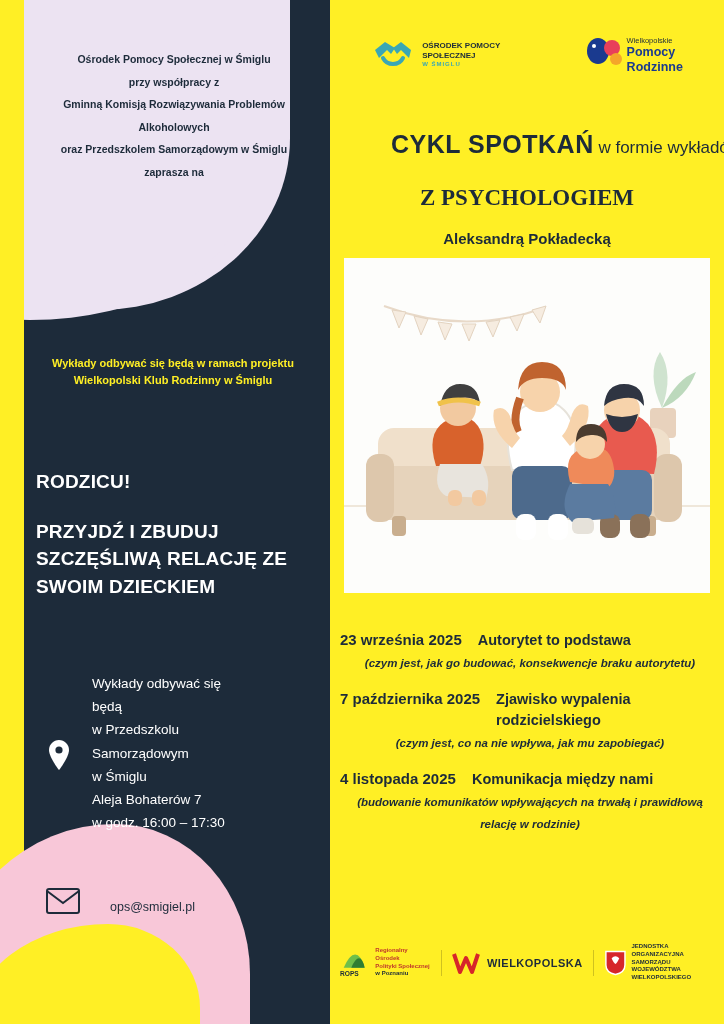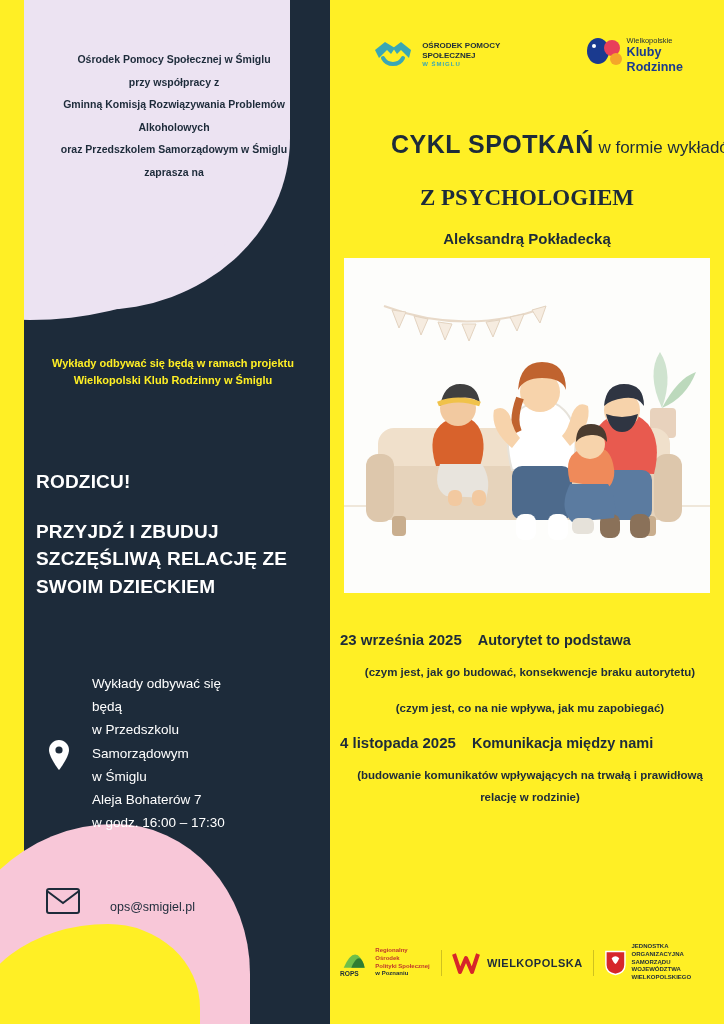--- a/index.html
+++ b/index.html
@@ -182,21 +182,21 @@
     left: 10px; top: 630px;
     width: 380px;
     color: #1d2b3a;
   }
   .sch-item { margin-bottom: 14px; }
   .sch-row { display: flex; align-items: baseline; gap: 16px; }
   .sch-date { font-size: 15px; font-weight: bold; white-space: nowrap; }
   .sch-topic { font-size: 14.5px; font-weight: bold; line-height: 1.5; }
   .sch-desc {
     font-size: 11.5px; font-weight: bold;
-    line-height: 1.9; margin-top: 10px; padding-left: 30px;
+    line-height: 1.9; margin-top: 1px; padding-left: 30px; font-style: italic;
   }
   .sch-desc.center { text-align: center; padding-left: 0; }
 
   .logos-bottom {
     position: absolute;
     left: 8px; bottom: 42px;
     width: 380px;
     display: flex; align-items: center; justify-content: center; gap: 10px;
   }
   .lb-item { display: flex; align-items: center; gap: 5px; }
@@ -276,21 +276,21 @@
 
       <div class="wkr-logo">
         <svg width="42" height="40" viewBox="0 0 42 40">
           <ellipse cx="15" cy="16" rx="11" ry="13" fill="#1a3a8f"></ellipse>
           <circle cx="29" cy="13" r="8" fill="#e8405a"></circle>
           <circle cx="33" cy="24" r="6" fill="#f4a62a"></circle>
           <circle cx="11" cy="11" r="2" fill="#ffffff"></circle>
         </svg>
         <div class="wkr-txt">
           <div>Wielkopolskie</div>
-          <span class="big">Kluby</span>
+          <span class="big">Pomocy</span>
           <span class="big">Rodzinne</span>
         </div>
       </div>
     </div>
 
     <div class="title-1">
       <span class="caps">C</span><span class="caps small">YKL SPOTKAŃ</span><span class="thin"> w formie  wykładów</span>
     </div>
     <div class="title-2">Z PSYCHOLOGIEM</div>
     <div class="presenter">Aleksandrą Pokładecką</div>
@@ -371,20 +371,24 @@
 
       <div class="sch-item">
         <div class="sch-row">
           <span class="sch-date">23 września 2025</span>
           <span class="sch-topic">Autorytet to podstawa</span>
         </div>
         <div class="sch-desc center">(czym jest, jak go budować, konsekwencje braku autorytetu)</div>
       </div>
 
       <div class="sch-item">
+        <div class="sch-row">
+          <span class="sch-date">7 października 2025</span>
+          <span class="sch-topic">Zjawisko wypalenia rodzicielskiego</span>
+        </div>
         <div class="sch-desc center">(czym jest, co na nie wpływa, jak mu zapobiegać)</div>
       </div>
 
       <div class="sch-item">
         <div class="sch-row">
           <span class="sch-date">4 listopada 2025</span>
           <span class="sch-topic">Komunikacja między nami</span>
         </div>
         <div class="sch-desc center">(budowanie komunikatów wpływających na trwałą i prawidłową relację w rodzinie)</div>
       </div>

